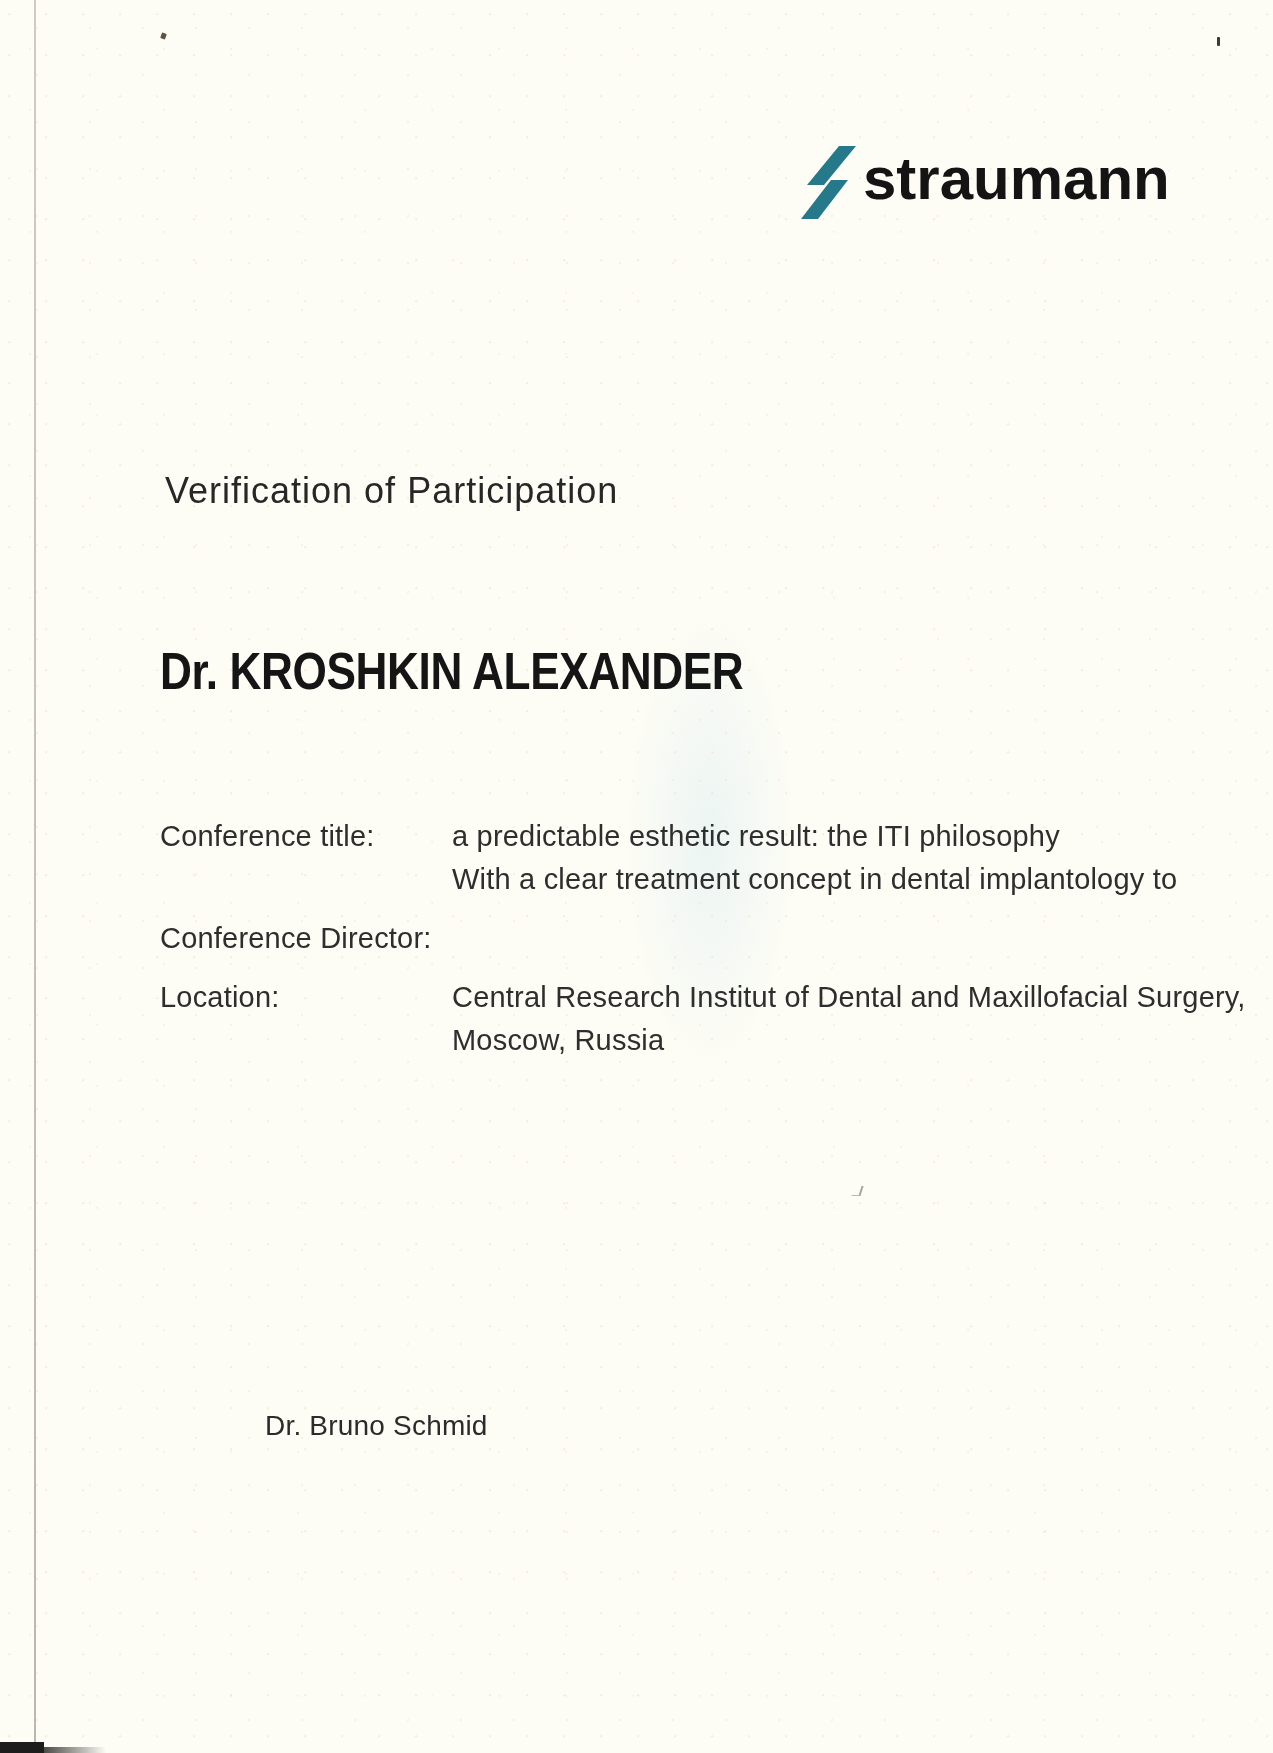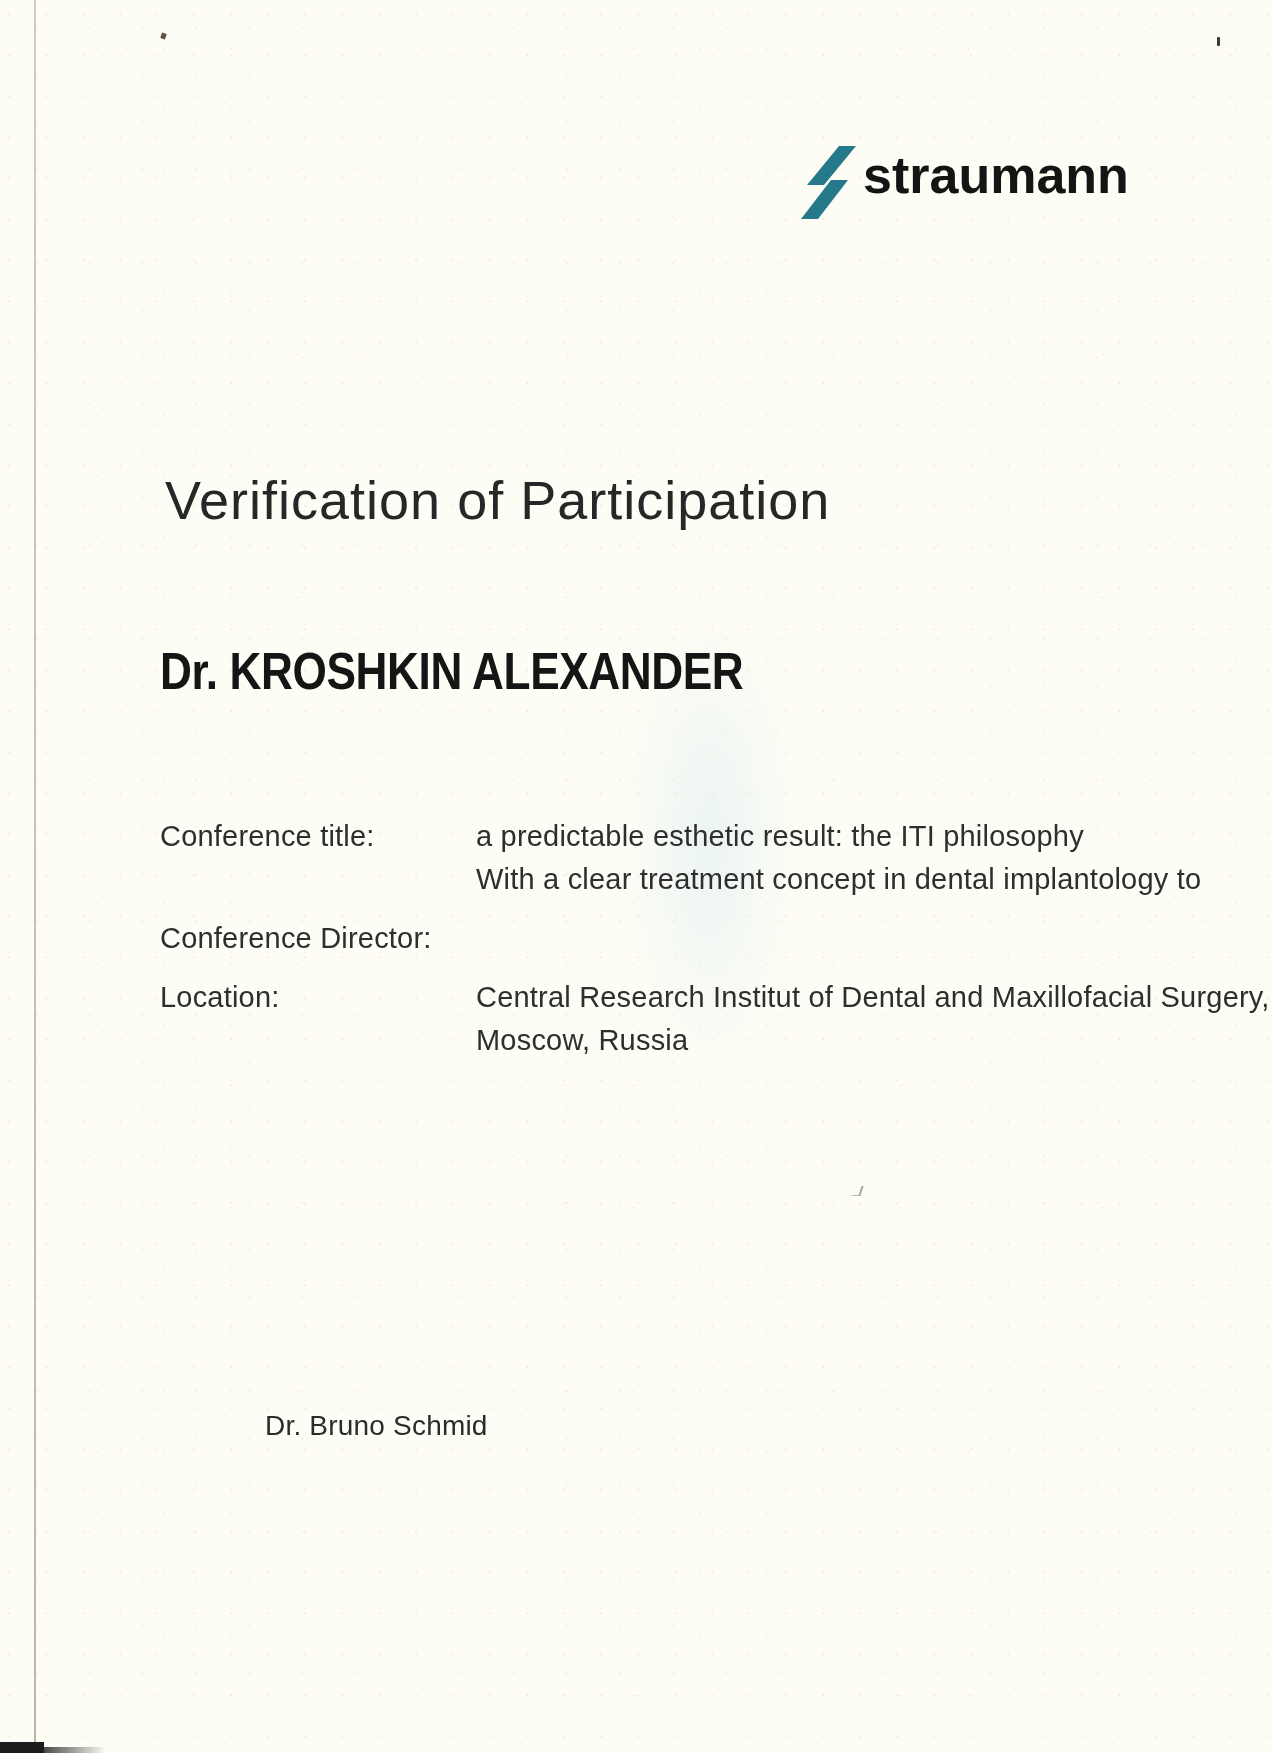--- a/index.html
+++ b/index.html
@@ -39,46 +39,46 @@
   .scan-tint{
     position:absolute;left:590px;top:520px;width:240px;height:640px;
     background:radial-gradient(ellipse 50% 50% at 50% 50%, rgba(190,226,238,0.28), rgba(190,226,238,0) 70%);
     pointer-events:none;
   }
   
   .logo{position:absolute;left:797px;top:137px;height:90px;}
   .logo svg{position:absolute;left:0;top:0;}
   .brand{
     position:absolute;left:66px;top:12px;
-    font-size:52px;font-weight:700;letter-spacing:0px;
+    font-size:60px;font-weight:700;letter-spacing:0px;
     color:#141414;white-space:nowrap;
     transform:scaleX(1.0);transform-origin:left top;
     line-height:1;
   }
   
   .title{
     position:absolute;left:165px;top:473px;
-    font-size:54px;font-weight:400;letter-spacing:1px;
+    font-size:36px;font-weight:400;letter-spacing:1px;
     color:#272727;line-height:1;white-space:nowrap;
   }
   
   .recipient{
     position:absolute;left:160px;top:645px;
     font-size:52px;font-weight:700;letter-spacing:-0.5px;
     color:#151515;line-height:1;white-space:nowrap;
     transform:scaleX(0.85);transform-origin:left top;
   }
   
   .details{
     position:absolute;left:160px;top:815px;width:1020px;
     font-size:29px;letter-spacing:0.2px;color:#2e2e2e;
   }
   .detail-row{
     display:grid;grid-template-columns:292px 1fr;
-    margin-bottom:16px;line-height:43px;gap:24px;
+    margin-bottom:16px;line-height:43px;
   }
   .detail-label{white-space:nowrap;}
   .detail-value div{white-space:nowrap;}
   
   .signature{
     position:absolute;left:265px;top:1412px;
     font-size:28px;letter-spacing:0.2px;color:#2b2b2b;line-height:1;white-space:nowrap;
   }
 </style>
 </head>

